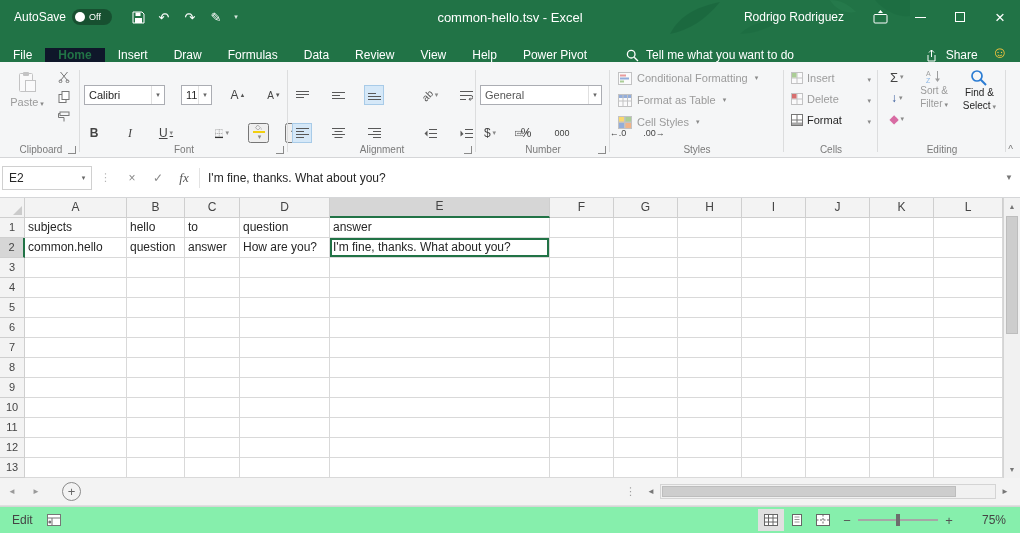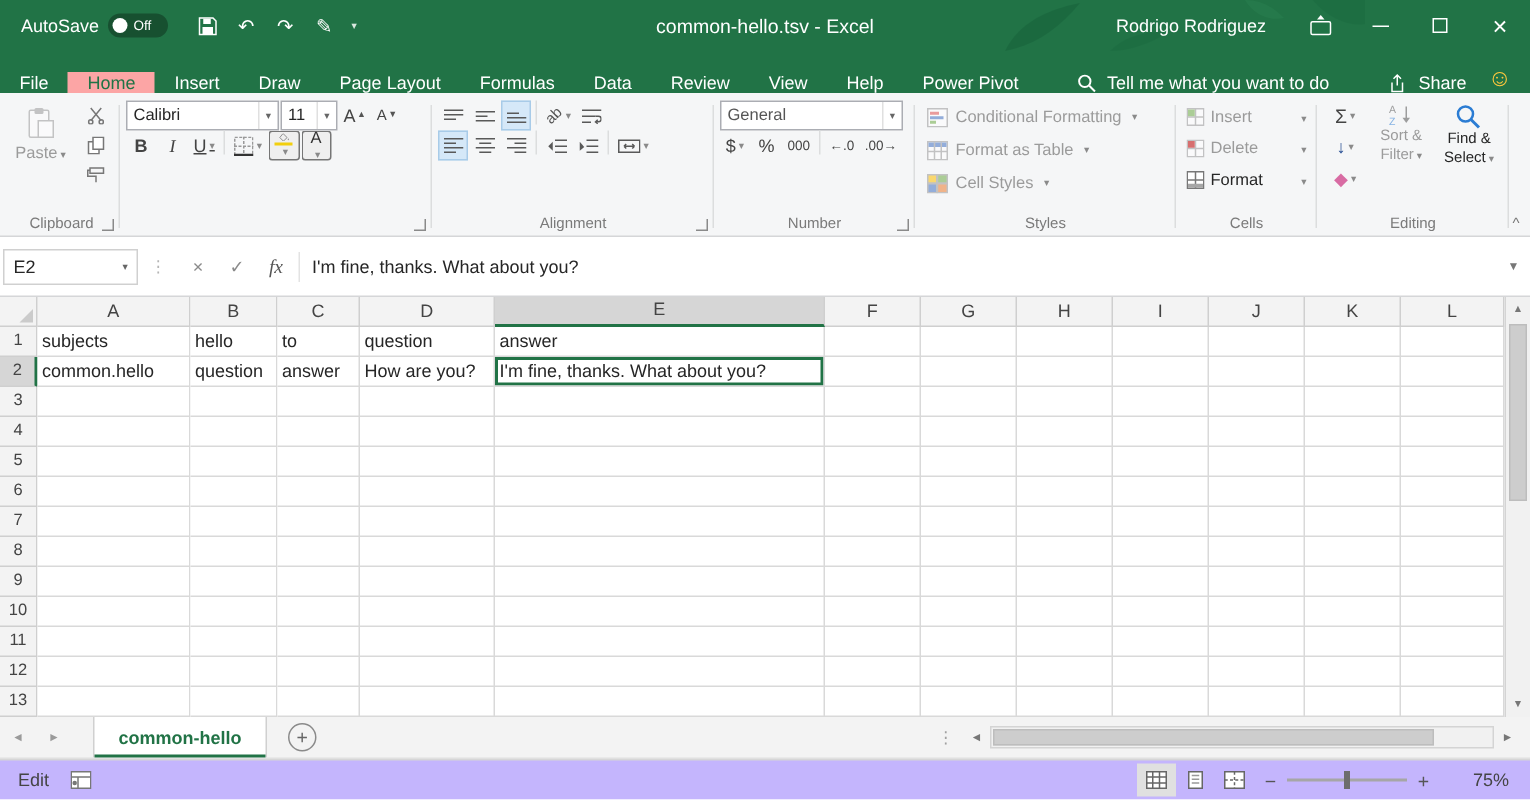--- a/index.html
+++ b/index.html
@@ -20,21 +20,21 @@
   .tb-right{margin-left:auto;display:flex;align-items:center;height:100%;position:relative;}
   .tb-user{font-size:12px;margin-right:16px;white-space:nowrap;}
   .winbtn{width:40px;height:100%;background:none;border:none;color:#fff;display:flex;align-items:center;justify-content:center;cursor:pointer;}
   .min-glyph{width:11px;height:1px;background:#fff;display:block;}
   .max-glyph{width:10px;height:10px;border:1px solid #fff;display:block;}
   .close-glyph{font-size:17px;line-height:1;}
 
   
   .menurow{height:28px;background:#217346;display:flex;align-items:flex-end;color:#fff;flex:none;}
   .tab{padding:0 13px;display:flex;align-items:center;font-size:12px;cursor:pointer;white-space:nowrap;}
-  .tab.active{background:#fca5a5;color:#217346;}
+  .tab.active{background:#0f172a;color:#217346;font-weight:bold;}
   .tellme{display:flex;align-items:center;gap:7px;margin-left:26px;font-size:12px;cursor:text;white-space:nowrap;}
   .mr-spacer{flex:1;}
   .share{display:flex;align-items:center;gap:8px;padding:0 12px;cursor:pointer;font-size:12px;}
   .smiley{color:#ffc83d;font-size:16px;padding:0 12px 0 2px;display:flex;align-items:center;cursor:pointer;}
 
   
   .ribbon{height:96px;background:#f5f6f7;border-bottom:1px solid #d5d6d8;display:flex;padding:3px 0 0 2px;position:relative;flex:none;}
   .group{position:relative;flex:none;display:flex;flex-direction:column;padding:2px 4px 16px;}
   .group::after{content:"";position:absolute;right:0;top:5px;bottom:5px;width:1px;background:#dcddde;}
   .group-label{position:absolute;bottom:2px;left:0;right:0;text-align:center;font-size:10px;color:#7a7a7a;}
@@ -44,21 +44,21 @@
   .rbtn{display:inline-flex;align-items:center;justify-content:center;height:20px;min-width:20px;border:1px solid transparent;background:none;color:#444;font-size:12px;cursor:pointer;padding:0 2px;}
   .rbtn.active-tool{background:#d5e8f8;border-color:#a8cbe8;}
   .disabled, .disabled *{color:#9b9b9b !important;}
   .dim-ic{opacity:.55;}
   .big-btn{width:44px;display:flex;flex-direction:column;align-items:center;justify-content:flex-start;gap:3px;padding-top:4px;cursor:pointer;font-size:11px;}
   .mini-col{display:flex;flex-direction:column;gap:1px;margin-left:4px;}
   .mini{height:19px;width:24px;display:flex;align-items:center;justify-content:center;cursor:pointer;}
   .combo{height:20px;border:1px solid #abadb3;background:#fff;display:flex;align-items:center;font-size:11px;padding-left:4px;cursor:pointer;}
   .combo .cval{flex:1;white-space:nowrap;overflow:hidden;}
   .combo .carr{width:13px;align-self:stretch;display:flex;align-items:center;justify-content:center;font-size:7px;color:#666;border-left:1px solid #e0e0e0;}
-  .frow{display:flex;align-items:flex-start;gap:1px;margin-top:0;}
+  .frow{display:flex;align-items:flex-start;gap:16px;margin-top:18px;}
   .tinyarr{font-size:6px;margin-left:1px;color:#555;}
   .bold{font-weight:bold;} .ital{font-style:italic;font-family:"Liberation Serif",serif;} .und{text-decoration:underline;}
   .swatchbtn{display:inline-flex;flex-direction:column;align-items:center;justify-content:center;height:20px;cursor:pointer;padding:0 2px;}
   .swatch{width:12px;height:3px;margin-top:1px;}
   .rot{display:inline-block;transform:rotate(-45deg);font-size:10px;color:#555;}
   .vline{width:1px;height:16px;background:#dcddde;margin:0 2px;}
   .stylerow{display:flex;align-items:center;gap:5px;height:22px;padding:0 4px;font-size:11px;cursor:pointer;white-space:nowrap;}
   .cellrow{display:flex;align-items:center;gap:4px;height:21px;padding:0 3px;font-size:11px;cursor:pointer;}
   .cellrow .lbl{flex:1;text-align:left;}
   .ed-col{display:flex;flex-direction:column;gap:1px;width:30px;}
@@ -104,21 +104,21 @@
   .sheet-tab::after{content:"";position:absolute;left:0;right:0;bottom:0;height:2px;background:#217346;}
   .new-sheet{width:19px;height:19px;border:1px solid #8a8a8a;border-radius:50%;background:none;color:#666;font-size:13px;line-height:1;margin:auto 0 auto 14px;cursor:pointer;display:flex;align-items:center;justify-content:center;}
   .sb-spacer{flex:1;}
   .sb-dots{align-self:center;color:#a0a0a0;font-size:11px;padding:0 6px;cursor:col-resize;}
   .h-scroll{display:flex;align-items:center;width:372px;margin-right:6px;}
   .h-btn{width:18px;background:none;border:none;color:#777;font-size:8px;cursor:pointer;}
   .h-track{flex:1;height:15px;background:#f1f1f1;border:1px solid #d4d4d4;display:flex;align-items:stretch;}
   .h-thumb{width:88%;margin:1px;background:#cdcdcd;border:1px solid #bdbdbd;cursor:grab;}
 
   
-  .statusbar{height:27px;background:#c4b5fd;border-top:1px solid #d6d6d6;display:flex;align-items:center;flex:none;color:#444;}
+  .statusbar{height:27px;background:#86efac;border-top:1px solid #d6d6d6;display:flex;align-items:center;flex:none;color:#444;}
   .sb-mode{margin-left:12px;font-size:12px;}
   .macro{margin-left:14px;display:flex;align-items:center;cursor:pointer;}
   .st-spacer{flex:1;}
   .viewbtn{width:26px;height:22px;background:none;border:none;display:flex;align-items:center;justify-content:center;cursor:pointer;}
   .viewbtn.pressed{background:#e0e0e0;}
   .zoombtn{width:22px;background:none;border:none;color:#555;font-size:13px;cursor:pointer;}
   .zslider{width:80px;height:22px;position:relative;cursor:pointer;}
   .ztrack{position:absolute;left:0;right:0;top:10px;height:2px;background:#a6a6a6;}
   .zthumb{position:absolute;left:38px;top:5px;width:4px;height:12px;background:#6d6d6d;}
   .zoomval{width:46px;text-align:right;margin-right:14px;font-size:12px;cursor:pointer;}
@@ -174,21 +174,20 @@
           <span class="close-glyph">×</span>
         </button>
     </div>
   </header>
 
   <nav class="menurow">
     <div class="tab">File</div>
     <div class="tab active">Home</div>
     <div class="tab">Insert</div>
     <div class="tab">Draw</div>
-    <div class="tab">Page Layout</div>
     <div class="tab">Formulas</div>
     <div class="tab">Data</div>
     <div class="tab">Review</div>
     <div class="tab">View</div>
     <div class="tab">Help</div>
     <div class="tab">Power Pivot</div>
     <div class="tellme">
       <svg width="13" height="13" viewBox="0 0 13 13">
           <circle cx="5.2" cy="5.2" r="3.8" fill="none" stroke="#fff" stroke-width="1.3"></circle>
           <path d="M8.2 8.2 12 12" stroke="#fff" stroke-width="1.3"></path>
@@ -282,20 +281,21 @@
               <path d="M5 0 10 5 5.5 9.5 1 5Z" fill="none" stroke="#777"></path>
               <path d="M11.5 6c.8 1 .8 2.4 0 2.4s-.8-1.4 0-2.4Z" fill="#777"></path>
             </svg>
           <span class="swatch" style="background:#f2cf0e;"></span>
         </button>
         <button class="swatchbtn dd">
           <span style="font-size:11px;color:#333;line-height:1;">A</span>
           <span class="swatch" style="background:#c00000;"></span>
         </button>
       </div>
+      <span class="group-label">Font</span>
       <span class="launcher"></span>
     </div>
 
     <div class="group g-align">
       <div class="frow">
         <button class="rbtn">
             <svg width="13" height="11" viewBox="0 0 13 11">
               <path d="M0 1.5h13M0 4.5h13M0 7.5h8" stroke="#595959"></path>
             </svg>
           </button>
@@ -717,23 +717,20 @@
       <button class="sc-btn">▲</button>
       <div class="v-thumb"></div>
       <div class="sc-fill"></div>
       <button class="sc-btn">▼</button>
     </div>
   </section>
 
   <section class="sheet-bar">
     <button class="nav-btn">◄</button>
     <button class="nav-btn">►</button>
-    <div class="sheet-tab">
-      <span class="st-label">common-hello</span>
-    </div>
     <button class="new-sheet">+</button>
     <div class="sb-spacer"></div>
     <span class="sb-dots">⋮</span>
     <div class="h-scroll">
       <button class="h-btn">◄</button>
       <div class="h-track">
         <div class="h-thumb"></div>
       </div>
       <button class="h-btn">►</button>
     </div>

